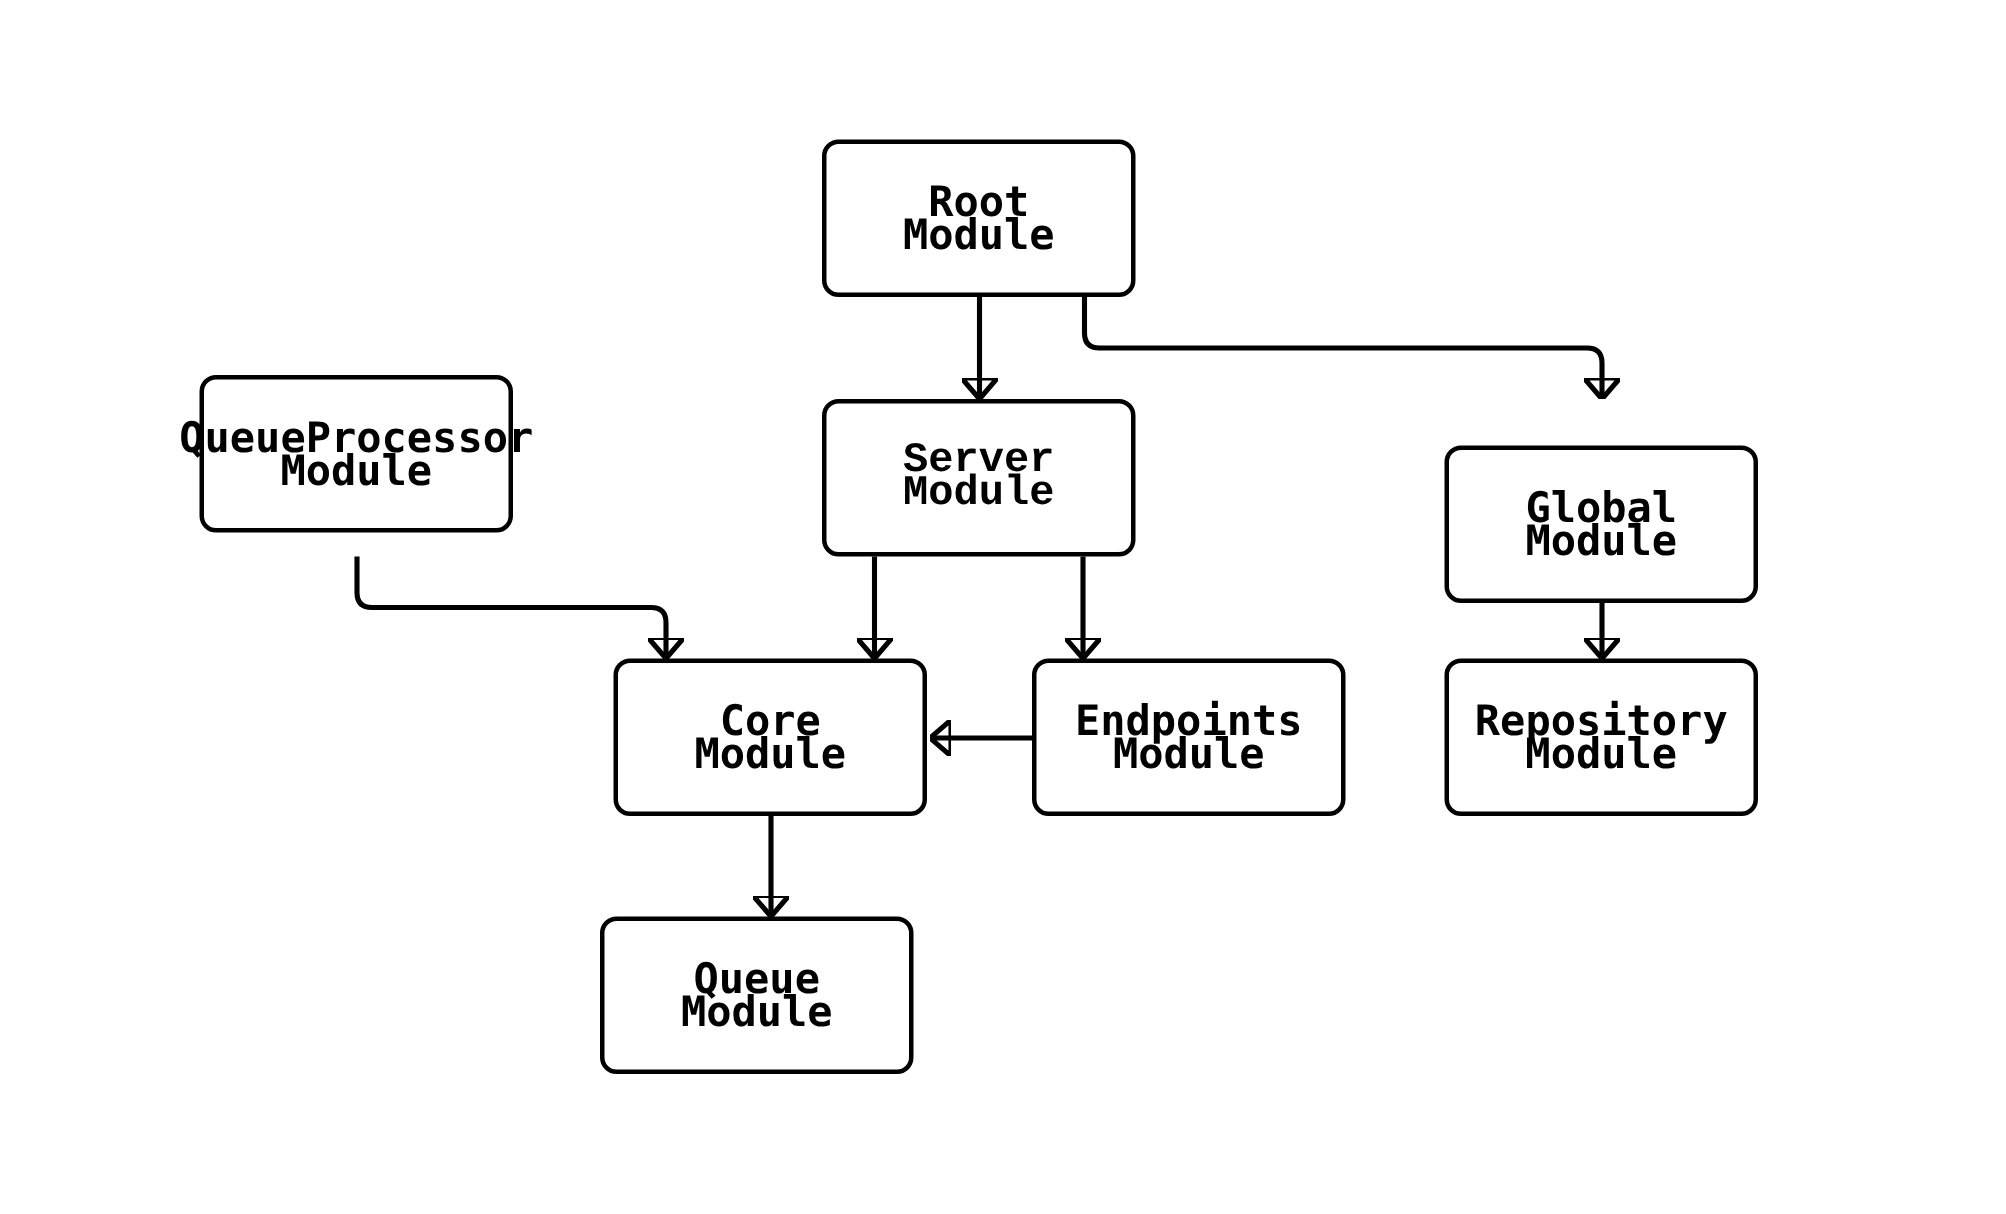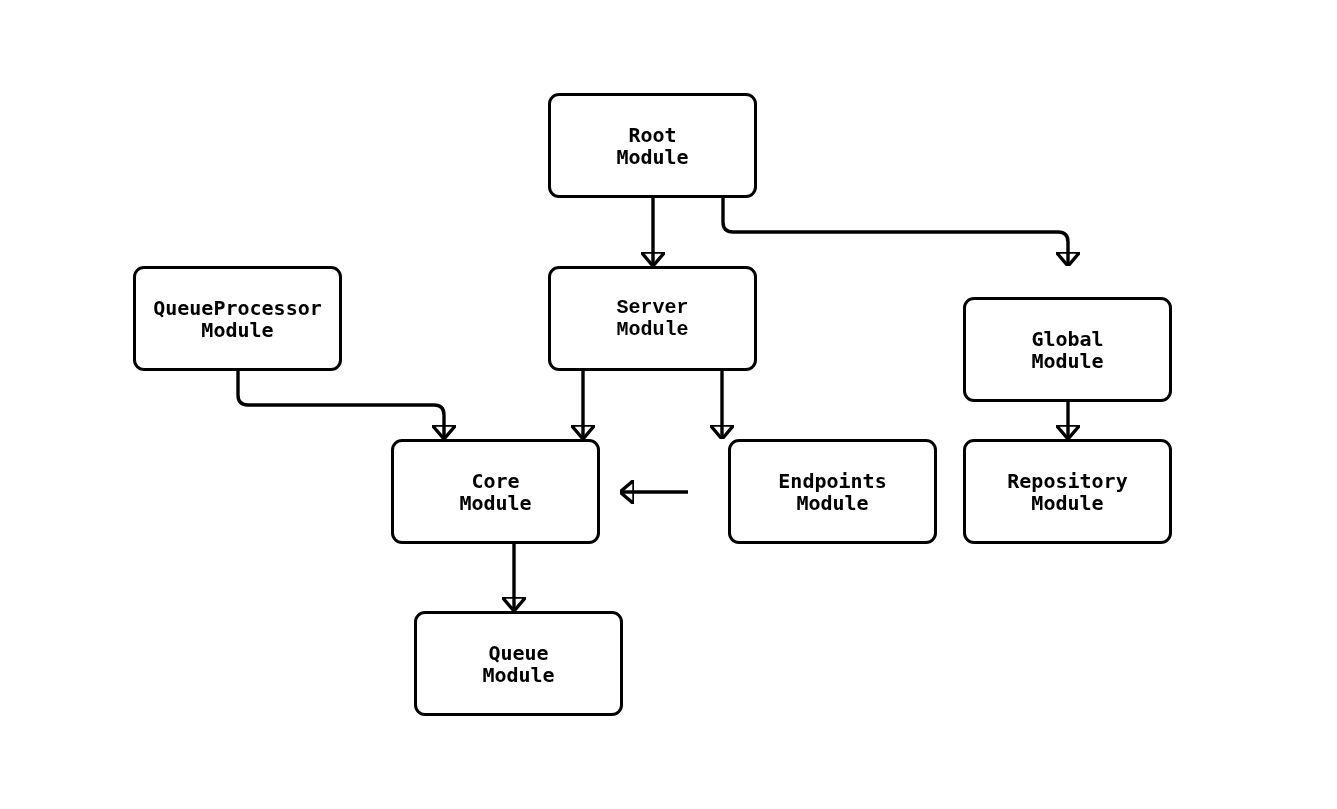--- a/index.html
+++ b/index.html
@@ -35,21 +35,21 @@
     background: #ffffff;
     border: 3.2px solid #000000;
     border-radius: 11px;
     display: flex;
     align-items: center;
     justify-content: center;
   }
   .node .label {
     white-space: pre-line;
     text-align: center;
-    font-size: 20px;
+    font-size: 28px;
     line-height: 22px;
     font-weight: bold;
     color: #000000;
   }
 </style>
 </head>
 <body>
 
 <div id="canvas">
 
@@ -68,48 +68,48 @@
     <path d="M 688 492 L 622 492" marker-end="url(#arrowhead)"></path>
     <path d="M 1068 371 L 1068 437" marker-end="url(#arrowhead)"></path>
     <path d="M 514 544 L 514 609" marker-end="url(#arrowhead)"></path>
   </svg>
 
   <div class="node" style="left:548px; top:93px;">
     <span class="label">Root
 Module</span>
   </div>
 
-  <div class="node" style="left:133px; top:266px;">
+  <div class="node" style="left:133px; top:250px;">
     <span class="label">QueueProcessor
 Module</span>
   </div>
 
   <div class="node" style="left:548px; top:266px;font-family:Liberation Mono, monospace;">
     <span class="label">Server
 Module</span>
   </div>
 
   <div class="node" style="left:963px; top:266px;margin-top:31px;">
     <span class="label">Global
 Module</span>
   </div>
 
-  <div class="node" style="left:391px; top:439px;">
+  <div class="node" style="left:409px; top:439px;">
     <span class="label">Core
 Module</span>
   </div>
 
-  <div class="node" style="left:728px; top:439px;">
+  <div class="node" style="left:688px; top:439px;">
     <span class="label">Endpoints
 Module</span>
   </div>
 
   <div class="node" style="left:963px; top:439px;">
     <span class="label">Repository
 Module</span>
   </div>
 
-  <div class="node" style="left:414px; top:611px;">
+  <div class="node" style="left:400px; top:611px;">
     <span class="label">Queue
 Module</span>
   </div>
 
 </div>
 
 </body></html>

